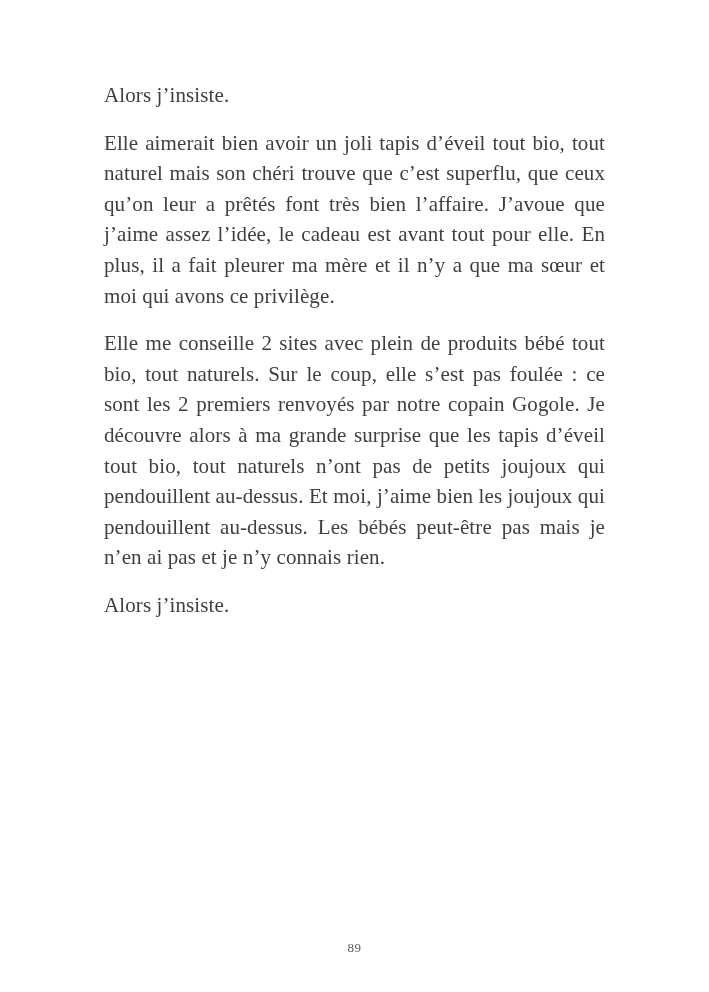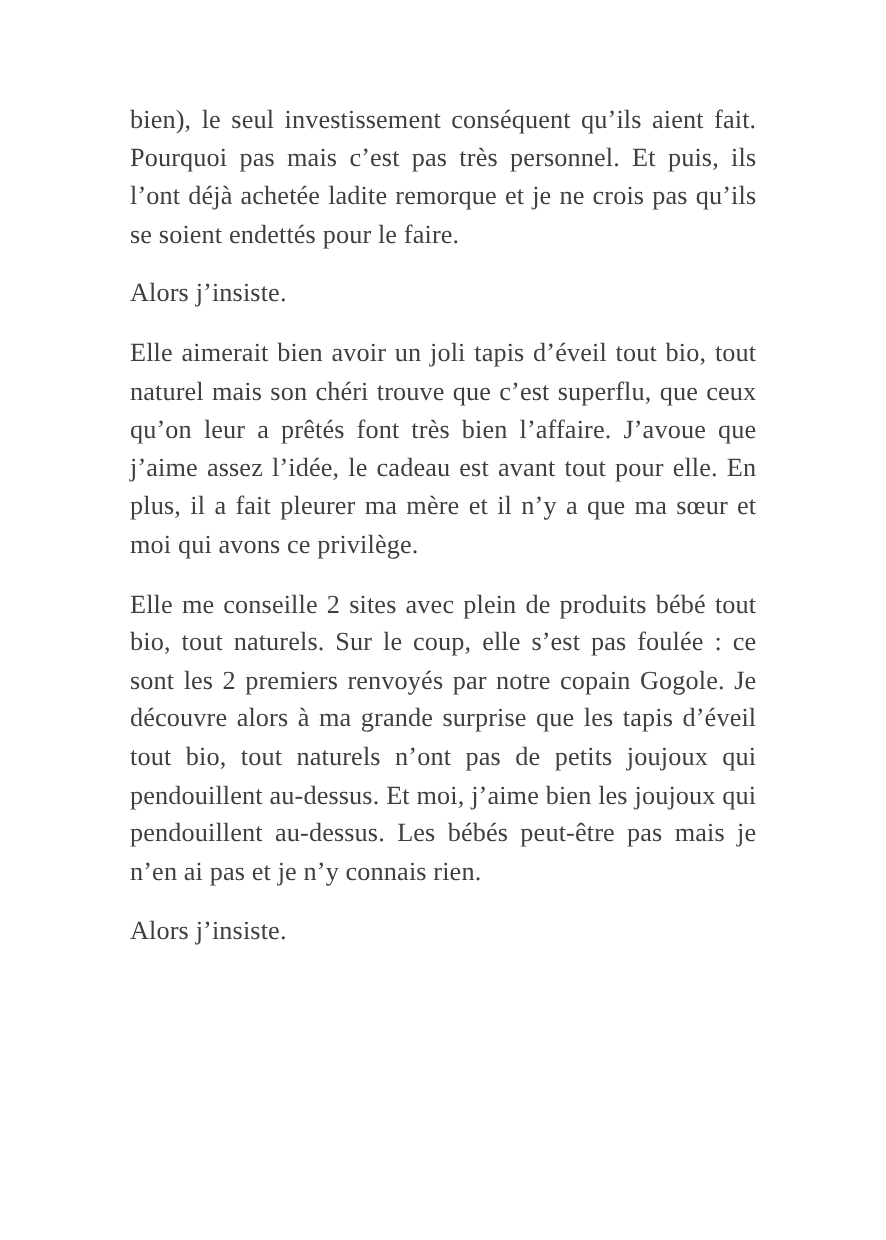--- a/index.html
+++ b/index.html
@@ -35,19 +35,19 @@
     font-size: 13px;
     color: var(--pagenum-color, #5a5a5a);
     letter-spacing: 0.5px;
   }
 </style>
 </head>
 <body>
 
 <div class="page">
   <div class="body-text">
-    <p>bien), le seul investissement conséquent qu’ils aient fait. Pourquoi pas mais c’est pas très personnel. Et puis, ils l’ont déjà achetée ladite remorque et je ne crois pas qu’ils se soient endettés pour le faire.</p>
     <p>Alors j’insiste.</p>
     <p>Elle aimerait bien avoir un joli tapis d’éveil tout bio, tout naturel mais son chéri trouve que c’est superflu, que ceux qu’on leur a prêtés font très bien l’affaire. J’avoue que j’aime assez l’idée, le cadeau est avant tout pour elle. En plus, il a fait pleurer ma mère et il n’y a que ma sœur et moi qui avons ce privilège.</p>
     <p>Elle me conseille 2 sites avec plein de produits bébé tout bio, tout naturels. Sur le coup, elle s’est pas foulée : ce sont les 2 premiers renvoyés par notre copain Gogole. Je découvre alors à ma grande surprise que les tapis d’éveil tout bio, tout naturels n’ont pas de petits joujoux qui pendouillent au-dessus. Et moi, j’aime bien les joujoux qui pendouillent au-dessus. Les bébés peut-être pas mais je n’en ai pas et je n’y connais rien.</p>
     <p>Alors j’insiste.</p>
   </div>
+  <div class="page-number">89</div>
 </div>
 
 </body></html>

